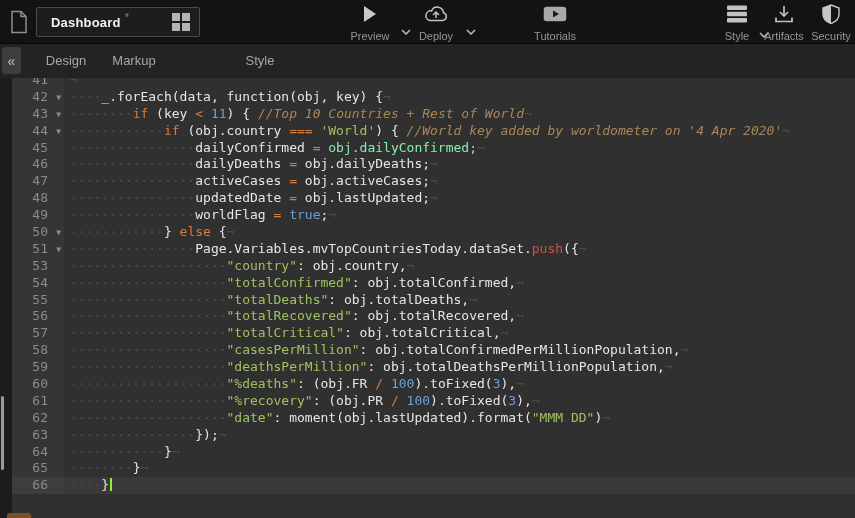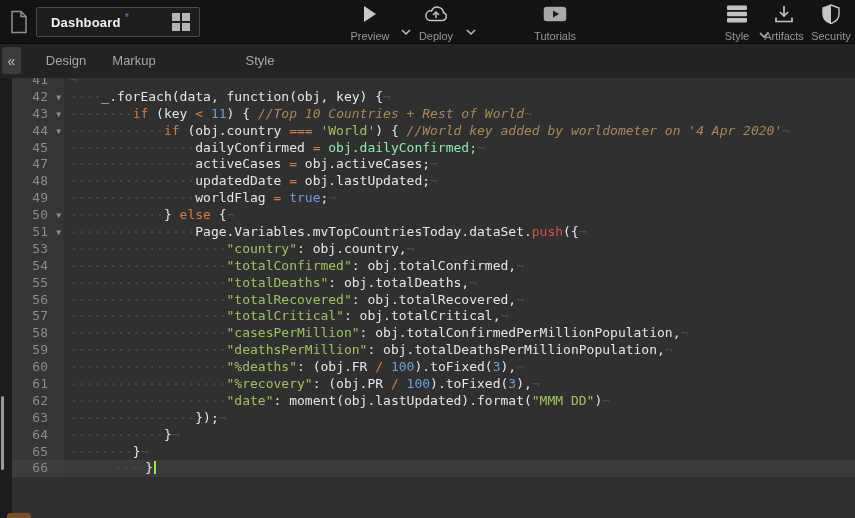--- a/index.html
+++ b/index.html
@@ -47,21 +47,21 @@
   .tab-markup { left:104px; width:60px; }
   .tab-script { left:168px; width:58px; background:#181818; border-top:3px solid var(--accent,#2e9be5); color:#ffffff; font-weight:700; line-height:30px; }
   .tab-style  { left:238px; width:44px; }
 
   
   .editor { position:relative; width:100%; height:440px; background:#303030; overflow:hidden; }
   .left-strip { position:absolute; left:0; top:0; width:12px; height:100%; background:#1c1c1c; }
   .left-scroll-thumb { position:absolute; left:1px; top:318px; width:3px; height:74px; background:#9a9a9a; border-radius:2px; }
   .lines { position:absolute; left:12px; top:-6px; right:0; font-family:"DejaVu Sans Mono", monospace; font-size:13px; }
   .row { display:flex; height:16.9px; line-height:16.9px; white-space:pre; }
-  .row.active { background:#3a3a3c;gap:44px; }
+  .row.active { background:#3a3a3c; }
   .gcell { position:relative; flex:0 0 52px; background:#353535; text-align:right; padding-right:16px; color:var(--lnum,#8c8c8c); }
   .row.active .gcell { background:#3d3d3f; }
   .fold { position:absolute; right:3px; top:1px; font-size:8px; color:#8f8f8f; cursor:pointer; }
   .ccell { padding-left:6px; flex:1; }
   .tok-c { font-style:italic;text-align:right; }
   .eol { color:#4a4a4a; }
   .cursor { display:inline-block; width:2px; height:13px; margin-left:1px; vertical-align:-2px; background:var(--cursor,#8ef02e); }
   .toast-sliver { position:absolute; left:7px; bottom:0; width:24px; height:5px; background:#7d5023; border-radius:3px 3px 0 0; }
 </style>
 </head>
@@ -180,20 +180,21 @@
   <div class="editor">
     <div class="left-strip">
       <div class="left-scroll-thumb"></div>
     </div>
     <div class="lines" id="lines">
         <div class="row"><div class="gcell">41</div><div class="ccell"><span class="eol">¬</span></div></div>
         <div class="row"><div class="gcell">42<span class="fold">▼</span></div><div class="ccell"><span style="color: rgb(78, 78, 78);">····</span><span class="tok-p" style="color: rgb(230, 230, 230);">_.forEach(data, function(obj, key) {</span><span class="eol">¬</span></div></div>
         <div class="row"><div class="gcell">43<span class="fold">▼</span></div><div class="ccell"><span style="color: rgb(78, 78, 78);">········</span><span class="tok-k" style="color: rgb(219, 124, 63);">if</span><span class="tok-p" style="color: rgb(230, 230, 230);"> (key </span><span class="tok-k" style="color: rgb(219, 124, 63);">&lt;</span><span class="tok-p" style="color: rgb(230, 230, 230);"> </span><span class="tok-n" style="color: rgb(109, 159, 216);">11</span><span class="tok-p" style="color: rgb(230, 230, 230);">) { </span><span class="tok-c" style="color: rgb(171, 135, 86);">//Top 10 Countries + Rest of World</span><span class="eol">¬</span></div></div>
         <div class="row"><div class="gcell">44<span class="fold">▼</span></div><div class="ccell"><span style="color: rgb(78, 78, 78);">············</span><span class="tok-k" style="color: rgb(219, 124, 63);">if</span><span class="tok-p" style="color: rgb(230, 230, 230);"> (obj.country </span><span class="tok-k" style="color: rgb(219, 124, 63);">===</span><span class="tok-p" style="color: rgb(230, 230, 230);"> </span><span class="tok-s" style="color: rgb(160, 194, 94);">'World'</span><span class="tok-p" style="color: rgb(230, 230, 230);">) { </span><span class="tok-c" style="color: rgb(171, 135, 86);">//World key added by worldometer on '4 Apr 2020'</span><span class="eol">¬</span></div></div>
         <div class="row"><div class="gcell">45</div><div class="ccell"><span style="color: rgb(78, 78, 78);">················</span><span class="tok-p" style="color: rgb(230, 230, 230);">dailyConfirmed </span><span class="tok-k" style="color: rgb(219, 124, 63);">=</span><span class="tok-p" style="color: #86efac;"> obj.dailyConfirmed;</span><span class="eol">¬</span></div></div>
+        <div class="row"><div class="gcell">46</div><div class="ccell"><span style="color: rgb(78, 78, 78);">················</span><span class="tok-p" style="color: rgb(230, 230, 230);">dailyDeaths </span><span class="tok-k" style="color: rgb(219, 124, 63);">=</span><span class="tok-p" style="color: rgb(230, 230, 230);"> obj.dailyDeaths;</span><span class="eol">¬</span></div></div>
         <div class="row"><div class="gcell">47</div><div class="ccell"><span style="color: rgb(78, 78, 78);">················</span><span class="tok-p" style="color: rgb(230, 230, 230);">activeCases </span><span class="tok-k" style="color: rgb(219, 124, 63);">=</span><span class="tok-p" style="color: rgb(230, 230, 230);"> obj.activeCases;</span><span class="eol">¬</span></div></div>
         <div class="row"><div class="gcell">48</div><div class="ccell"><span style="color: rgb(78, 78, 78);">················</span><span class="tok-p" style="color: rgb(230, 230, 230);">updatedDate </span><span class="tok-k" style="color: rgb(219, 124, 63);">=</span><span class="tok-p" style="color: rgb(230, 230, 230);"> obj.lastUpdated;</span><span class="eol">¬</span></div></div>
         <div class="row"><div class="gcell">49</div><div class="ccell"><span style="color: rgb(78, 78, 78);">················</span><span class="tok-p" style="color: rgb(230, 230, 230);">worldFlag </span><span class="tok-k" style="color: rgb(219, 124, 63);">=</span><span class="tok-p" style="color: rgb(230, 230, 230);"> </span><span class="tok-n" style="color: rgb(109, 159, 216);">true</span><span class="tok-p" style="color: rgb(230, 230, 230);">;</span><span class="eol">¬</span></div></div>
         <div class="row"><div class="gcell">50<span class="fold">▼</span></div><div class="ccell"><span style="color: rgb(78, 78, 78);">············</span><span class="tok-p" style="color: rgb(230, 230, 230);">} </span><span class="tok-k" style="color: rgb(219, 124, 63);">else</span><span class="tok-p" style="color: rgb(230, 230, 230);"> {</span><span class="eol">¬</span></div></div>
         <div class="row"><div class="gcell">51<span class="fold">▼</span></div><div class="ccell"><span style="color: rgb(78, 78, 78);">················</span><span class="tok-p" style="color: rgb(230, 230, 230);">Page.Variables.mvTopCountriesToday.dataSet.</span><span class="tok-r" style="color: rgb(207, 82, 69);">push</span><span class="tok-p" style="color: rgb(230, 230, 230);">({</span><span class="eol">¬</span></div></div>
         <div class="row"><div class="gcell">53</div><div class="ccell"><span style="color: rgb(78, 78, 78);">····················</span><span class="tok-s" style="color: rgb(160, 194, 94);">"country"</span><span class="tok-p" style="color: rgb(230, 230, 230);">: obj.country,</span><span class="eol">¬</span></div></div>
         <div class="row"><div class="gcell">54</div><div class="ccell"><span style="color: rgb(78, 78, 78);">····················</span><span class="tok-s" style="color: rgb(160, 194, 94);">"totalConfirmed"</span><span class="tok-p" style="color: rgb(230, 230, 230);">: obj.totalConfirmed,</span><span class="eol">¬</span></div></div>
         <div class="row"><div class="gcell">55</div><div class="ccell"><span style="color: rgb(78, 78, 78);">····················</span><span class="tok-s" style="color: rgb(160, 194, 94);">"totalDeaths"</span><span class="tok-p" style="color: rgb(230, 230, 230);">: obj.totalDeaths,</span><span class="eol">¬</span></div></div>
         <div class="row"><div class="gcell">56</div><div class="ccell"><span style="color: rgb(78, 78, 78);">····················</span><span class="tok-s" style="color: rgb(160, 194, 94);">"totalRecovered"</span><span class="tok-p" style="color: rgb(230, 230, 230);">: obj.totalRecovered,</span><span class="eol">¬</span></div></div>
         <div class="row"><div class="gcell">57</div><div class="ccell"><span style="color: rgb(78, 78, 78);">····················</span><span class="tok-s" style="color: rgb(160, 194, 94);">"totalCritical"</span><span class="tok-p" style="color: rgb(230, 230, 230);">: obj.totalCritical,</span><span class="eol">¬</span></div></div>

